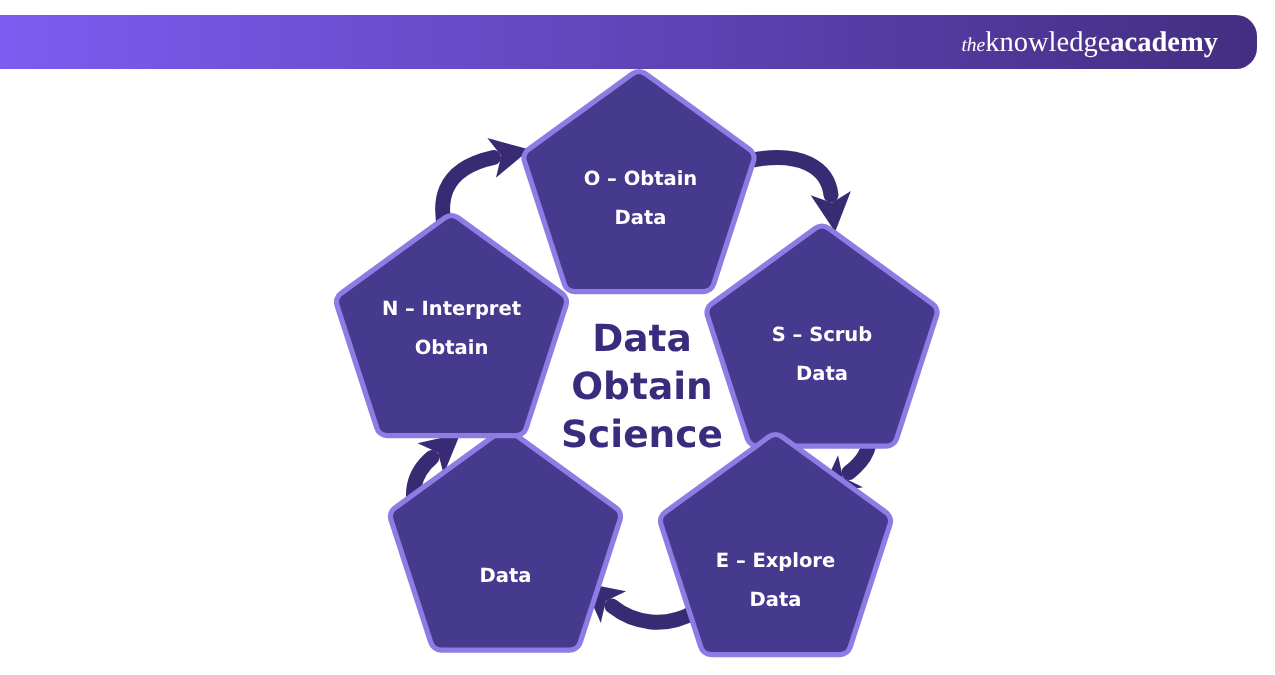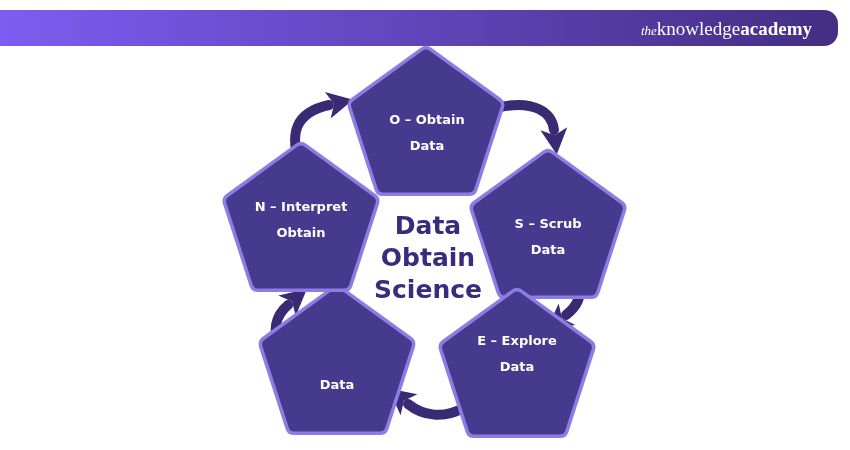--- a/index.html
+++ b/index.html
@@ -126,21 +126,21 @@
   </svg>
 
   <div class="step-label" style="left:427px; top:133px;">
     <span>O – Obtain</span><br>
     <span>Data</span>
   </div>
   <div class="step-label" style="left:548px; top:237px;">
     <span>S – Scrub</span><br>
     <span>Data</span>
   </div>
-  <div class="step-label" style="left:517px; top:354px;">
+  <div class="step-label" style="left:517px; top:388px;">
     <span>E – Explore</span><br>
     <span>Data</span>
   </div>
   <div class="step-label" style="left:337px; top:372px;">
     <br>
     <span>Data</span>
   </div>
   <div class="step-label" style="left:301px; top:220px;">
     <span>N – Interpret</span><br>
     <span>Obtain</span>

